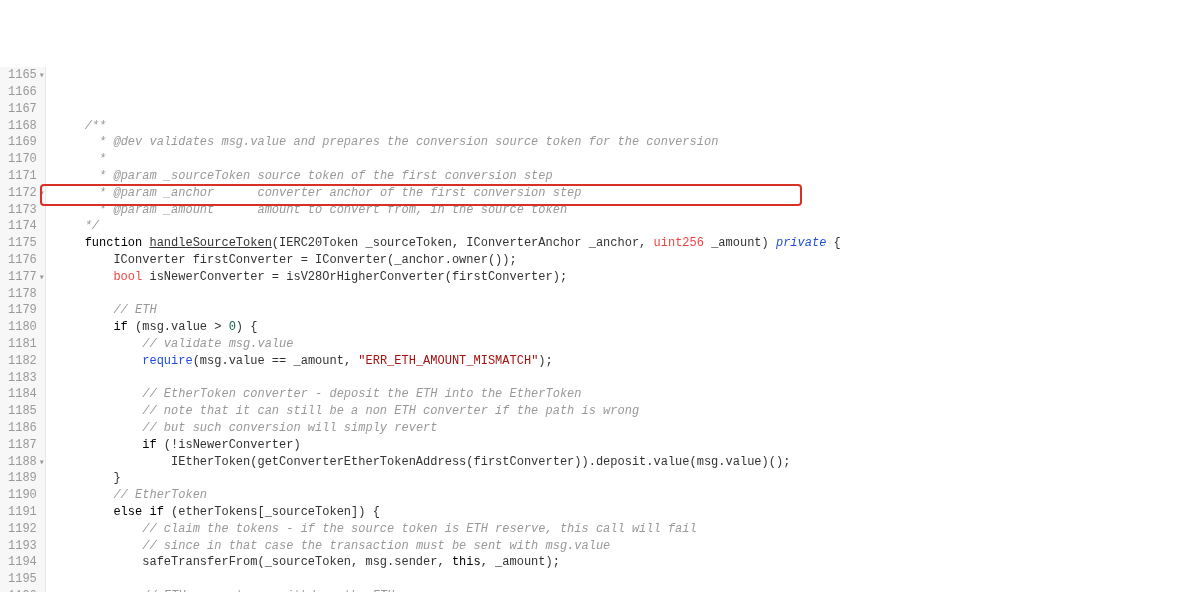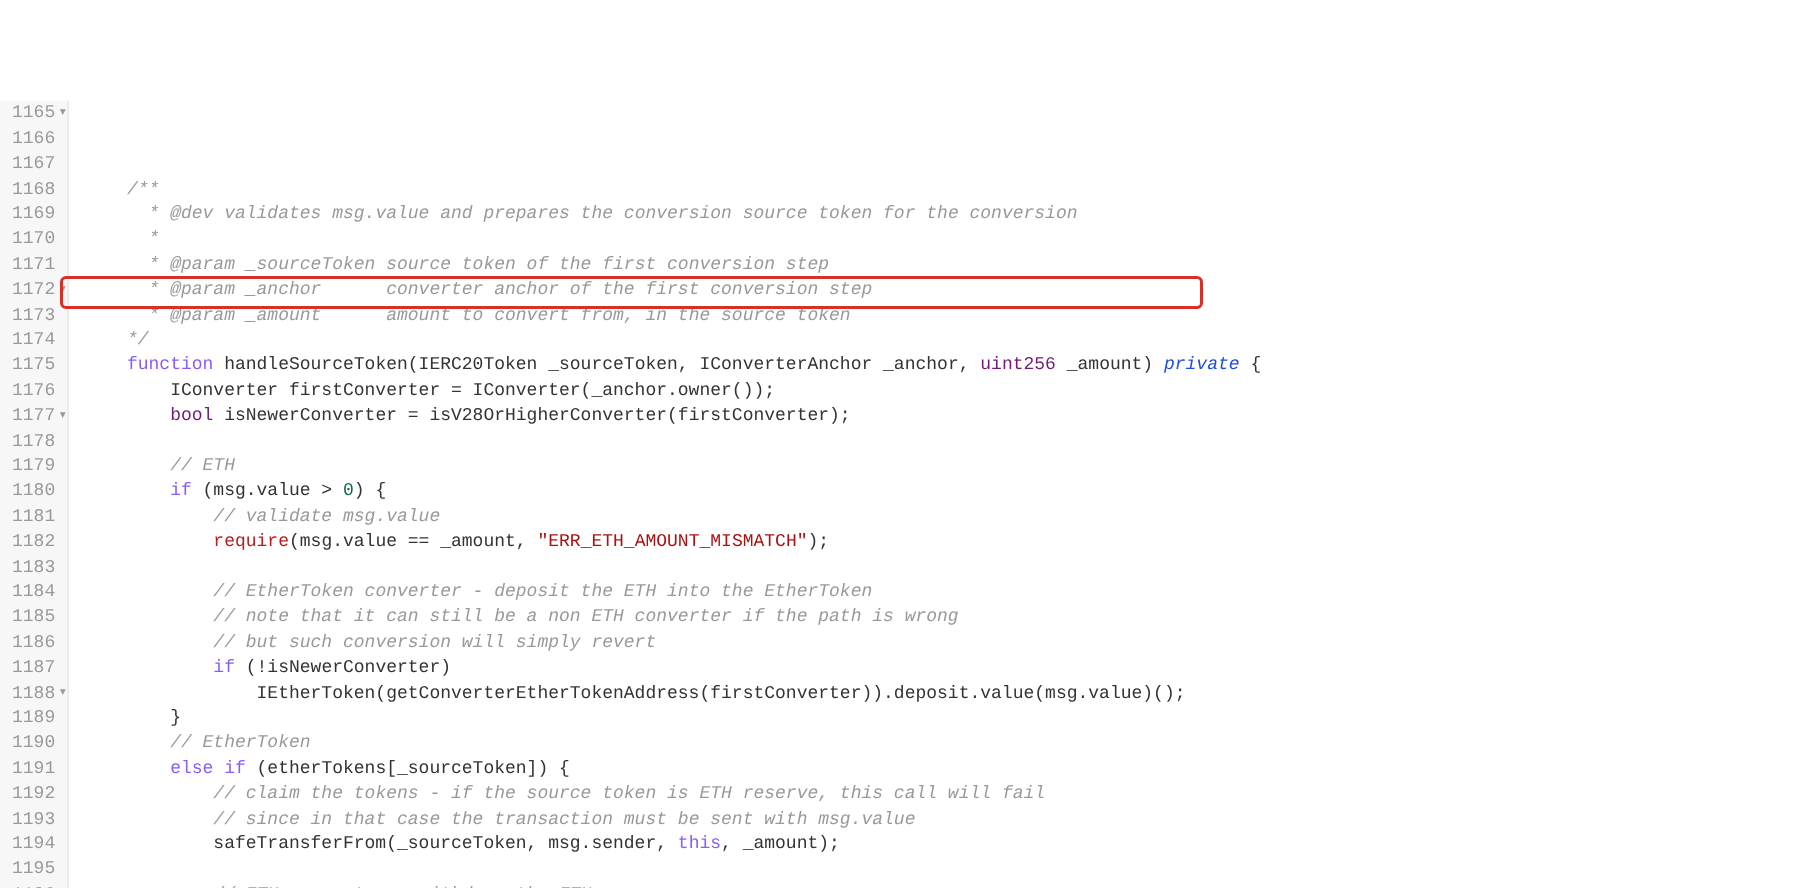--- a/index.html
+++ b/index.html
@@ -36,27 +36,27 @@
   position: absolute;
   border: 2px solid #d93025;
   border-radius: 4px;
   pointer-events: none;
   left: -6px;
   top: 117px;
   width: 762px;
   height: 22px;
 }
 .c-comment { color: #999; font-style: italic; }
-.c-keyword { color: #8b5cf6; }
-.c-func { color: #333; }
-.c-type { color: #701a75; margin-top: 16px; }
+.c-keyword { color: #000000; }
+.c-func { color: #333; text-decoration: underline; }
+.c-type { color: #ef4444; margin-top: 16px; }
 .c-number { color: #164; }
 .c-string { color: #a11; }
 .c-private { color: #1d4ed8; font-style: italic; }
-.c-builtin { color: #b91c1c; }
+.c-builtin { color: #1d4ed8; }
 </style>
 </head>
 <body>
 
 
 
 <div class="editor">
   <div class="gutter"><div class="gutter-line">1165<span class="fold-marker">▾</span></div><div class="gutter-line">1166</div><div class="gutter-line">1167</div><div class="gutter-line">1168</div><div class="gutter-line">1169</div><div class="gutter-line">1170</div><div class="gutter-line">1171</div><div class="gutter-line">1172<span class="fold-marker">▾</span></div><div class="gutter-line">1173</div><div class="gutter-line">1174</div><div class="gutter-line">1175</div><div class="gutter-line">1176</div><div class="gutter-line">1177<span class="fold-marker">▾</span></div><div class="gutter-line">1178</div><div class="gutter-line">1179</div><div class="gutter-line">1180</div><div class="gutter-line">1181</div><div class="gutter-line">1182</div><div class="gutter-line">1183</div><div class="gutter-line">1184</div><div class="gutter-line">1185</div><div class="gutter-line">1186</div><div class="gutter-line">1187</div><div class="gutter-line">1188<span class="fold-marker">▾</span></div><div class="gutter-line">1189</div><div class="gutter-line">1190</div><div class="gutter-line">1191</div><div class="gutter-line">1192</div><div class="gutter-line">1193</div><div class="gutter-line">1194</div><div class="gutter-line">1195</div><div class="gutter-line">1196</div></div>
   <div class="code">
     <div class="highlight-box"></div>

